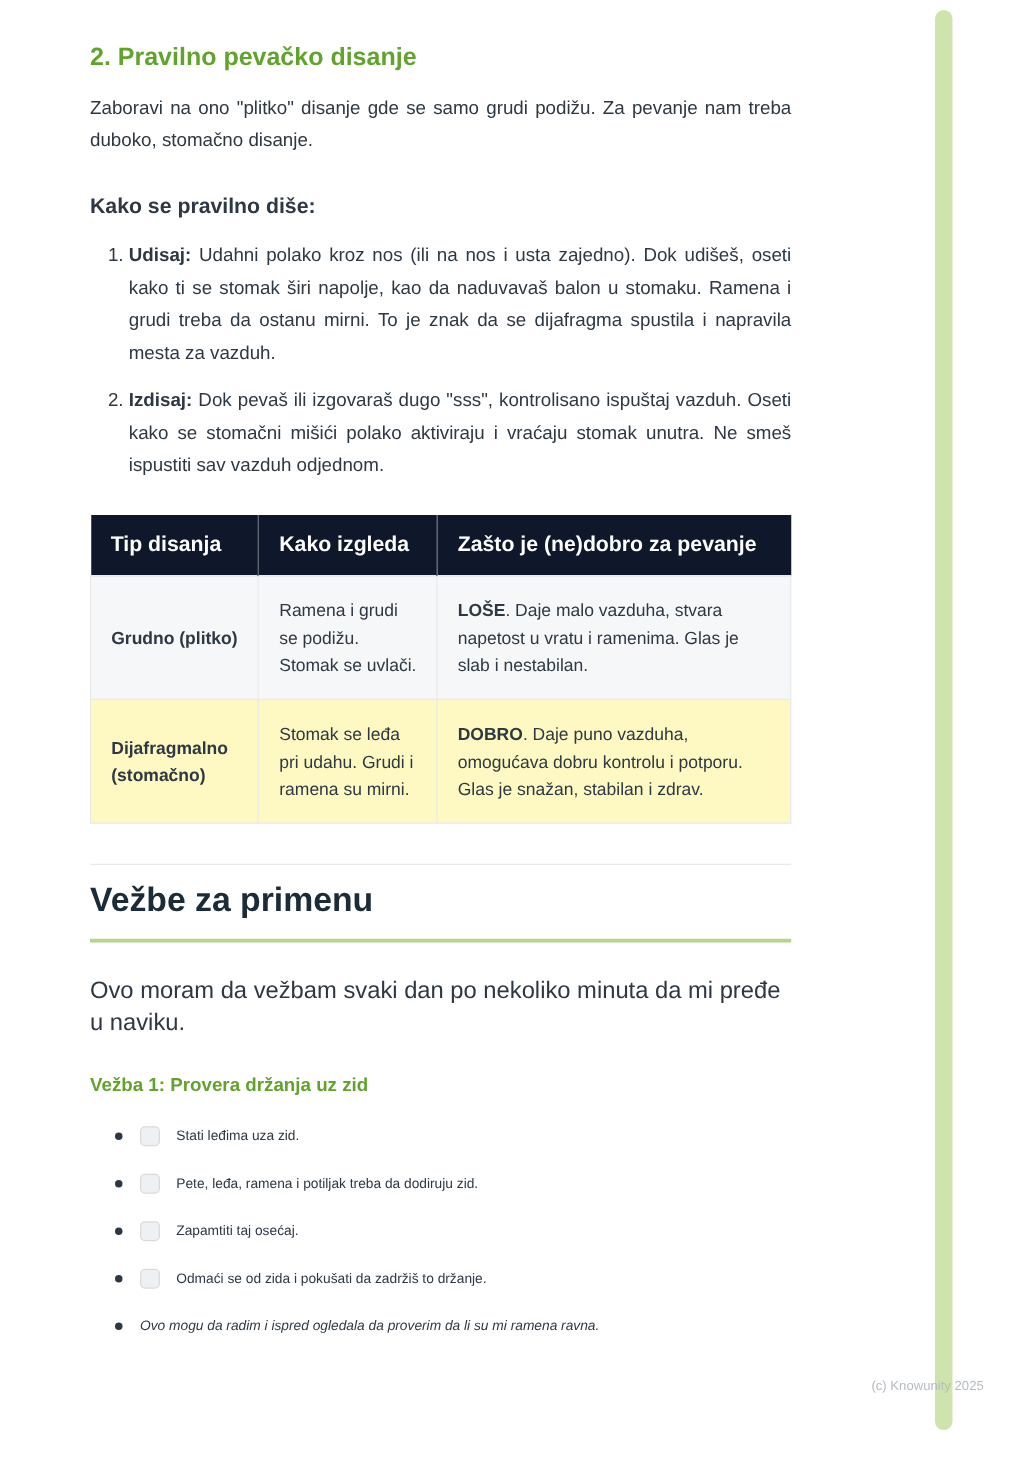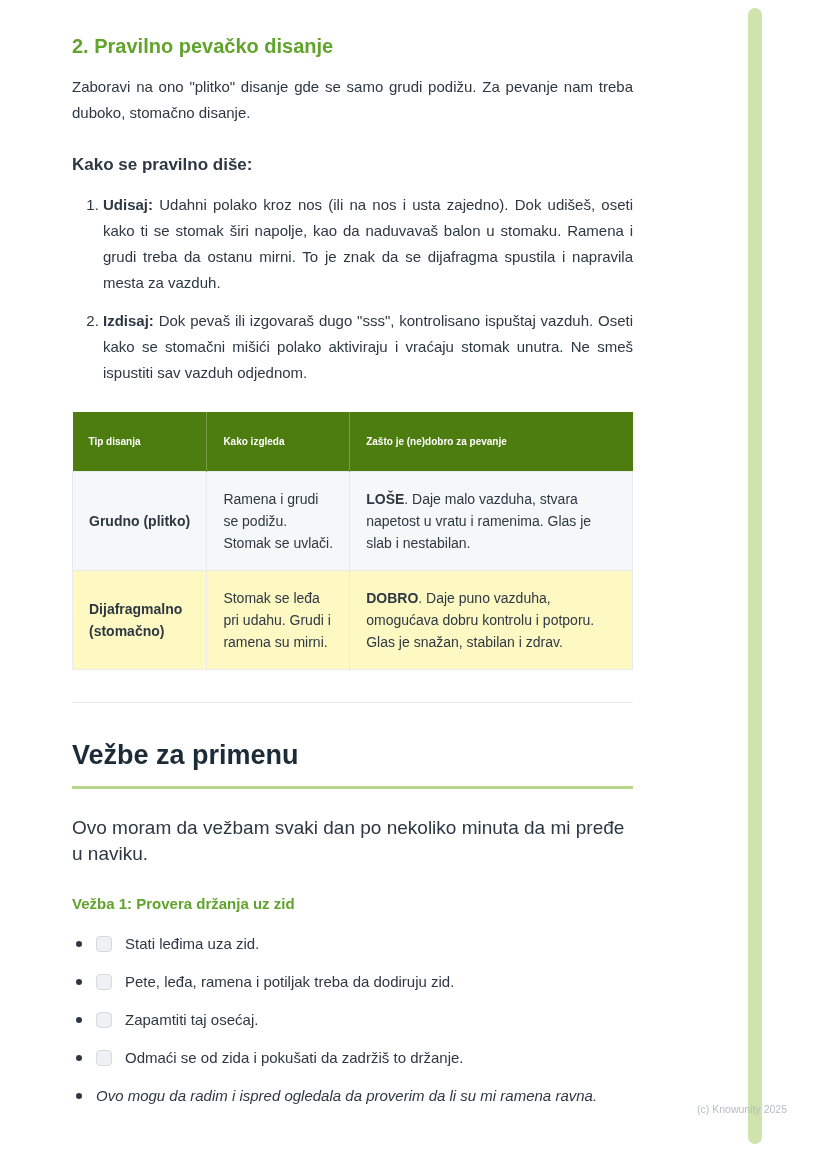--- a/index.html
+++ b/index.html
@@ -50,26 +50,26 @@
   ol.steps li {
     margin: 0 0 12px 0;
     text-align: justify;
   }
   table.compare {
     width: 100%;
     border-collapse: collapse;
     font-size: 14px;
   }
   table.compare thead th {
-    background: #4d7c0f;
+    background: #0f172a;
     color: #ffffff;
     font-weight: 700;
-    font-size: 10px;
+    font-size: 17px;
     text-align: left;
-    padding: 24px 16px;
+    padding: 14px 16px;
     border-right: 1px solid rgba(255,255,255,0.25);
   }
   table.compare thead th:last-child { border-right: none; }
   table.compare tbody td {
     padding: 16px;
     vertical-align: middle;
     line-height: 22px;
     border: 1px solid #e8eaec;
   }
   table.compare tbody tr.row-odd  { background: #f6f7f8; }
@@ -78,21 +78,21 @@
   .col-how  { width: 25.5%; }
   .col-why  { width: 50.5%; }
   td .cell-bold, th { font-weight: 700; }
   .cell-bold { font-weight: 700; }
   hr.section-divider {
     border: none;
     border-top: 1px solid #e7e9eb;
     margin: 32px 0 0 0;
   }
   .big-title-wrap {
-    margin-top: 36px;
+    margin-top: 12px;
     border-bottom: 3px solid #b7d58b;
     padding-bottom: 13px;
   }
   h1.big-title {
     margin: 0;
     font-size: 27px;
     font-weight: 700;
     color: #1c2b38;
     line-height: 1.25;
   }
@@ -103,23 +103,23 @@
   }
   h3.exercise-heading {
     color: #61a32c;
     font-size: 15px;
     font-weight: 700;
     margin: 28px 0 20px 0;
     line-height: 1.2;
   }
   ul.check-list {
     list-style: none;
-    margin: 0;
+    margin: 16px;
     padding: 0 0 0 4px;
-    font-size: 15px;
+    font-size: 11px;
   }
   ul.check-list li {
     display: flex;
     align-items: center;
     margin: 0 0 16px 0;
     line-height: 22px;
   }
   .bullet-dot {
     width: 6px;
     height: 6px;

